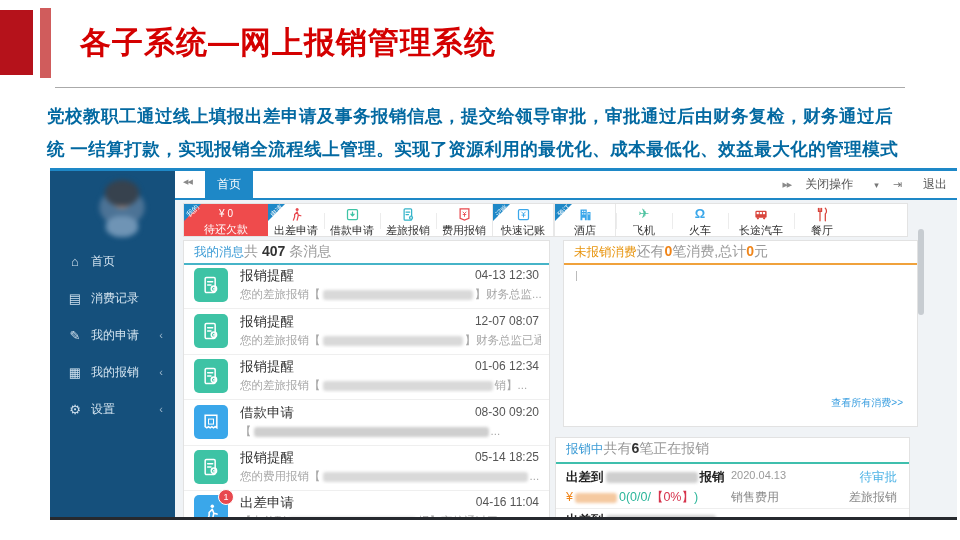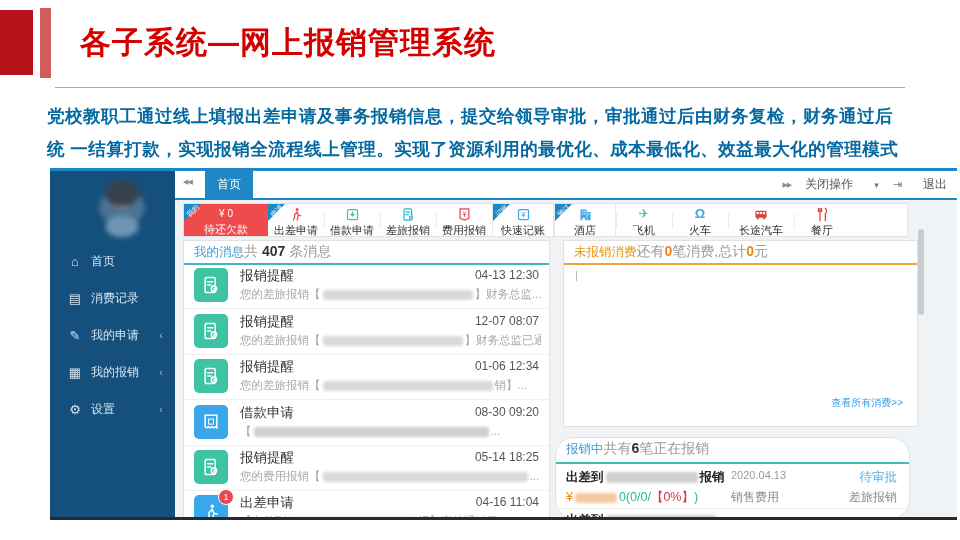--- a/index.html
+++ b/index.html
@@ -78,21 +78,21 @@
   .redact.orange{background:#f5c9a0;}
   
   #unreimb-panel{left:513px;top:69px;width:355px;height:187px;}
   #unreimb-head{border-bottom:2px solid #f0a23c;}
   .num-orange{color:#f08519;font-weight:bold;}
   #cursor-artifact{left:12px;top:30px;width:1px;height:10px;background:#bbb;}
   #batch-btn{left:118px;bottom:12px;width:96px;height:24px;background:#f08519;color:#fff;font-size:12px;
     border:none;border-radius:2px;cursor:pointer;display:flex;align-items:center;justify-content:center;}
   #view-all-link{right:14px;bottom:16px;font-size:10px;color:#3b9fe0;cursor:pointer;}
   
-  #reimb-panel{left:505px;top:266px;width:355px;height:82px;border-radius:19px;}
+  #reimb-panel{left:505px;top:266px;width:355px;height:82px;}
   #reimb-row1{position:absolute;left:0;top:24px;width:100%;height:46px;border-top:2px solid #3fbfad;box-sizing:border-box;text-align:right;}
   .rrow-line1{position:absolute;top:5px;width:100%;}
   .rrow-line2{position:absolute;top:25px;width:100%;}
   .r-name{position:absolute;left:10px;font-size:12.5px;font-weight:bold;color:#222;white-space:nowrap;}
   .r-date{position:absolute;left:175px;font-size:11px;color:#9a9a9a;}
   .r-status{position:absolute;right:12px;font-size:12.5px;color:#4db3e6;margin-left:40px;}
   .r-amount{position:absolute;left:10px;font-size:12.5px;color:#2cb69a;white-space:nowrap;}
   .r-amount .yen{color:#f08519;}
   .r-amount .pct{color:#d6334c;}
   .r-cat{position:absolute;left:175px;font-size:12px;color:#8a8a8a;}

